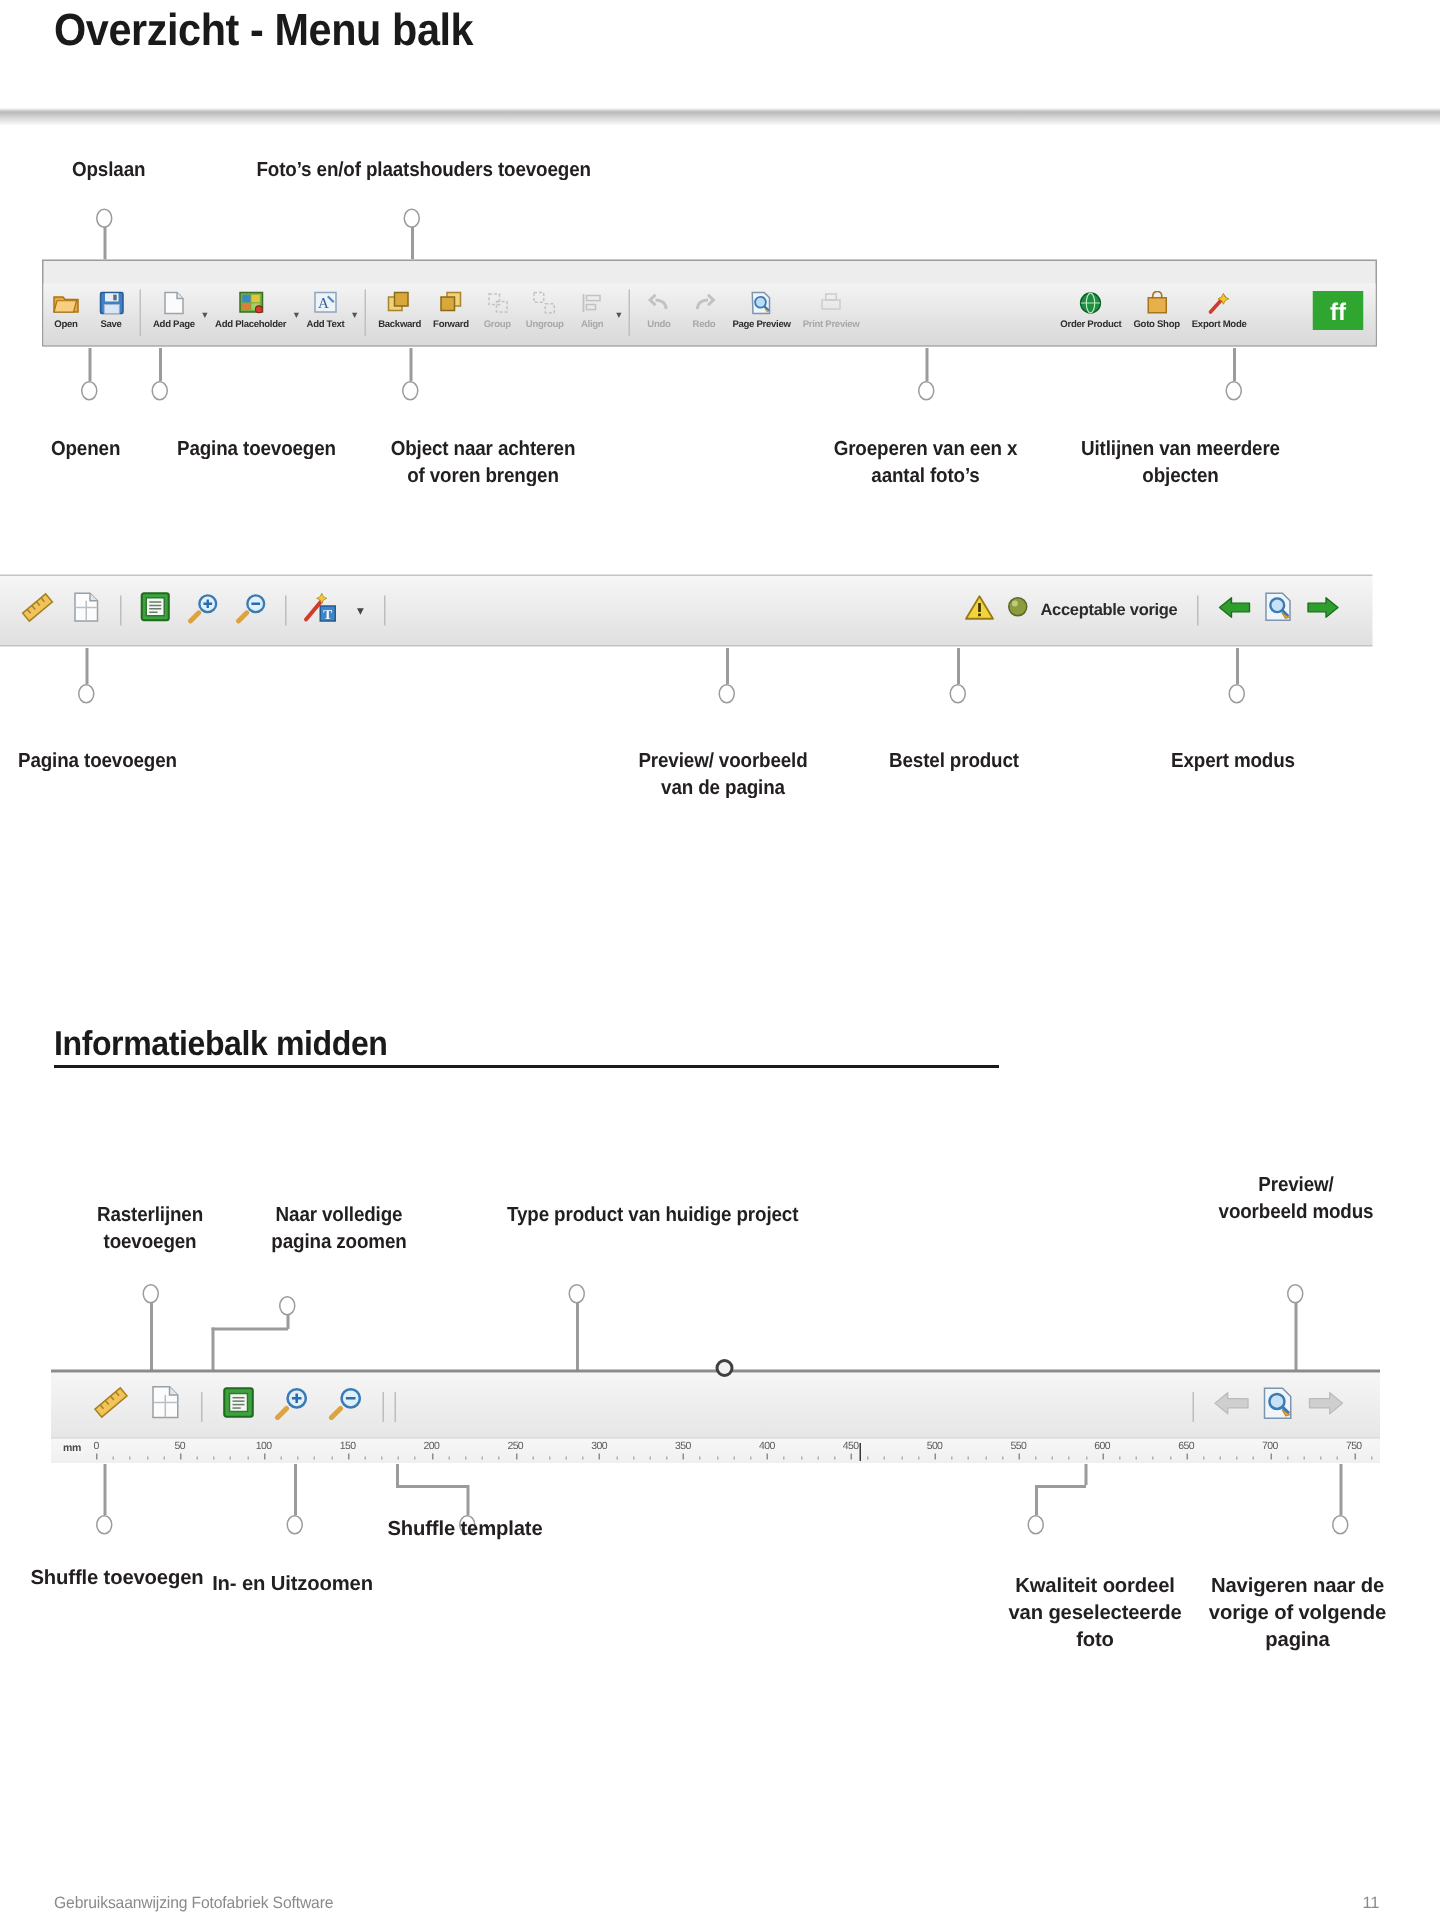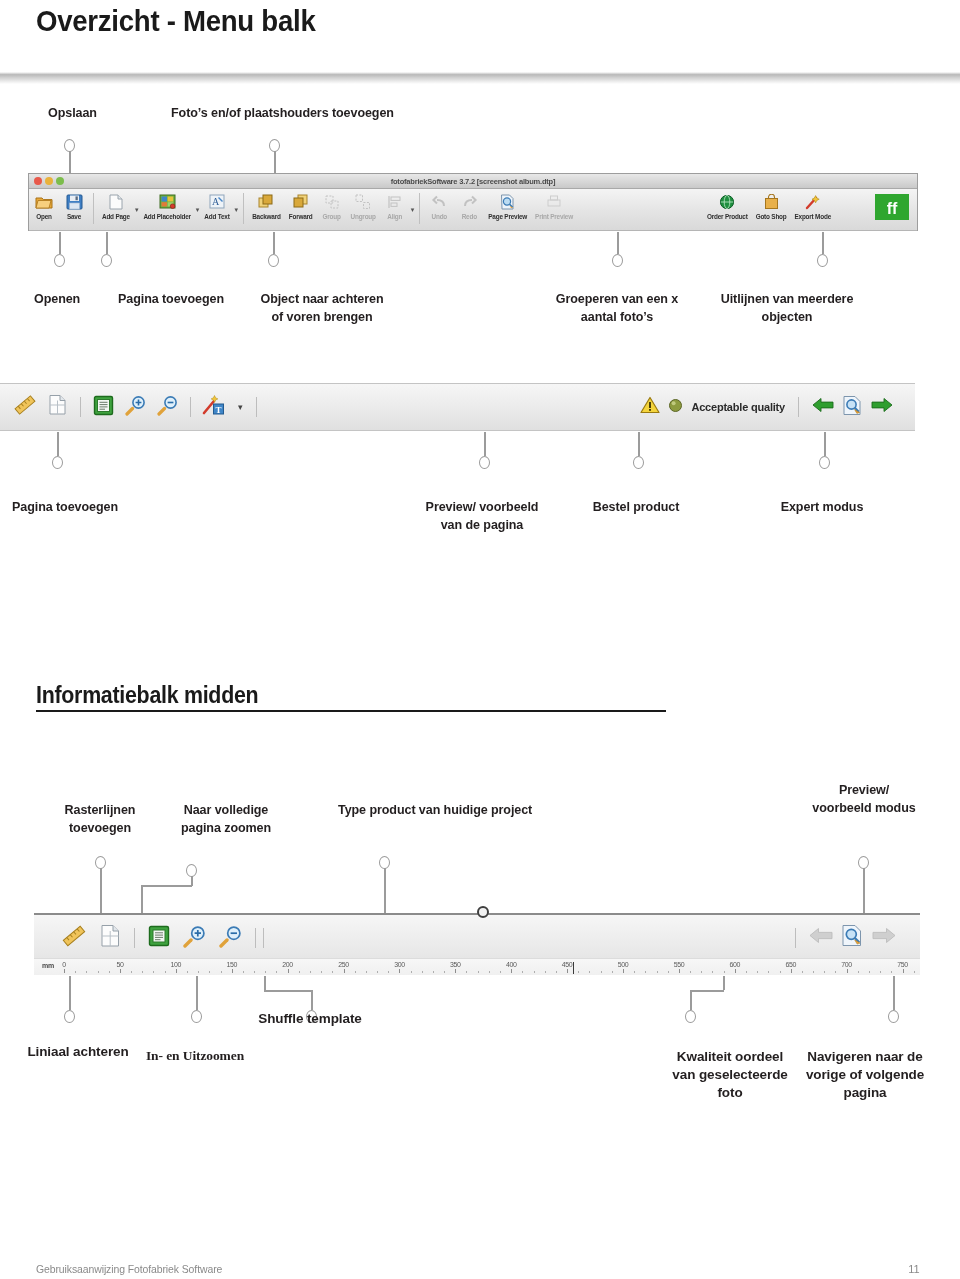--- a/index.html
+++ b/index.html
@@ -148,28 +148,20 @@
   <div class="lbl cond lft" style="left:48px; top:104px;">Opslaan</div>
   <div class="lbl cond lft" style="left:171px; top:104px;">Foto’s en/of plaatshouders toevoegen</div>
 
   <div class="ring" style="left:64px; top:139px;"></div>
   <div class="lead v" style="left:69px; top:151px; height:22px;"></div>
   <div class="ring" style="left:269px; top:139px;"></div>
   <div class="lead v" style="left:274px; top:151px; height:22px;"></div>
 
   <div class="shot" style="left:28px; top:173px; width:890px; height:58px; border:1px solid #9d9d9d;">
 
-    <div class="macbar">
-      <div class="traffic">
-        <i class="t-r"></i>
-        <i class="t-y"></i>
-        <i class="t-g"></i>
-      </div>
-      <div class="mactitle">fotofabriekSoftware 3.7.2 [screenshot album.dtp]</div>
-    </div>
 
     <div class="tb-row" style="top:15px; height:42px;">
 
       <div class="tbtn">
         <span class="gl">
           <svg width="18" height="16" viewBox="0 0 18 16">
             <path d="M1 4h6l1.4 1.6H17V14H1z" fill="#e8a93a" stroke="#a97318" stroke-width="1"></path>
             <path d="M3 6.5h13L14 14H1z" fill="#f7cf7e" stroke="#a97318" stroke-width="0.8"></path>
           </svg>
         </span>
@@ -449,21 +441,21 @@
           <rect x="9.1" y="6" width="1.8" height="6" fill="#3a3000"></rect>
           <rect x="9.1" y="13" width="1.8" height="1.8" fill="#3a3000"></rect>
         </svg>
       </span>
       <span class="ic">
         <svg width="15" height="15" viewBox="0 0 15 15">
           <circle cx="7.5" cy="7.5" r="6" fill="#8d9b3f" stroke="#5c6626"></circle>
           <circle cx="5.6" cy="5.3" r="2" fill="#cdd68e" opacity="0.8"></circle>
         </svg>
       </span>
-      <span class="quality">Acceptable quality</span>
+      <span class="quality">Acceptable vorige</span>
       <span class="vsep"></span>
       <span class="ic">
         <svg width="22" height="18" viewBox="0 0 22 18">
           <path d="M1 9l8-6.5v3.6h12v5.8H9v3.6z" fill="#2f9e2f" stroke="#1b6b1b" stroke-width="0.9" stroke-linejoin="round"></path>
         </svg>
       </span>
       <span class="ic">
         <svg width="21" height="21" viewBox="0 0 21 21">
           <path d="M2 1.5h11l5 5V19.5H2z" fill="#eff5fb" stroke="#7d95ad"></path>
           <circle cx="9.5" cy="9.5" r="4.6" fill="#c7e2f6" stroke="#3b7bb5" stroke-width="1.6"></circle>
@@ -703,22 +695,22 @@
   <div class="ring" style="left:306px; top:1010px;"></div>
 
   <div class="lead v" style="left:723px; top:976px; height:14px;"></div>
   <div class="lead h" style="left:690px; top:990px; width:34px;"></div>
   <div class="lead v" style="left:690px; top:990px; height:20px;"></div>
   <div class="ring" style="left:685px; top:1010px;"></div>
 
   <div class="lead v" style="left:893px; top:976px; height:34px;"></div>
   <div class="ring" style="left:888px; top:1010px;"></div>
 
-  <div class="lbl ctr" style="left:20px; top:1043px; width:116px;">Liniaal achteren</div>
-  <div class="lbl ctr" style="left:140px; top:1047px; width:110px;font-family:Liberation Serif, serif;">In- en Uitzoomen</div>
+  <div class="lbl ctr" style="left:20px; top:1043px; width:116px;">Shuffle toevoegen</div>
+  <div class="lbl ctr" style="left:140px; top:1047px; width:110px;">In- en Uitzoomen</div>
   <div class="lbl ctr" style="left:254px; top:1010px; width:112px;">Shuffle template</div>
   <div class="lbl ctr" style="left:668px; top:1048px; width:124px;">Kwaliteit oordeel van geselecteerde foto</div>
   <div class="lbl ctr" style="left:802px; top:1048px; width:126px;">Navigeren naar de vorige of volgende pagina</div>
 
   <div class="footer-txt" style="left:36px; top:1263px;">Gebruiksaanwijzing Fotofabriek Software</div>
   <div class="footer-num" style="right:26px; top:1263px; width:40px;">11</div>
 
 </div>
 
 </body></html>

